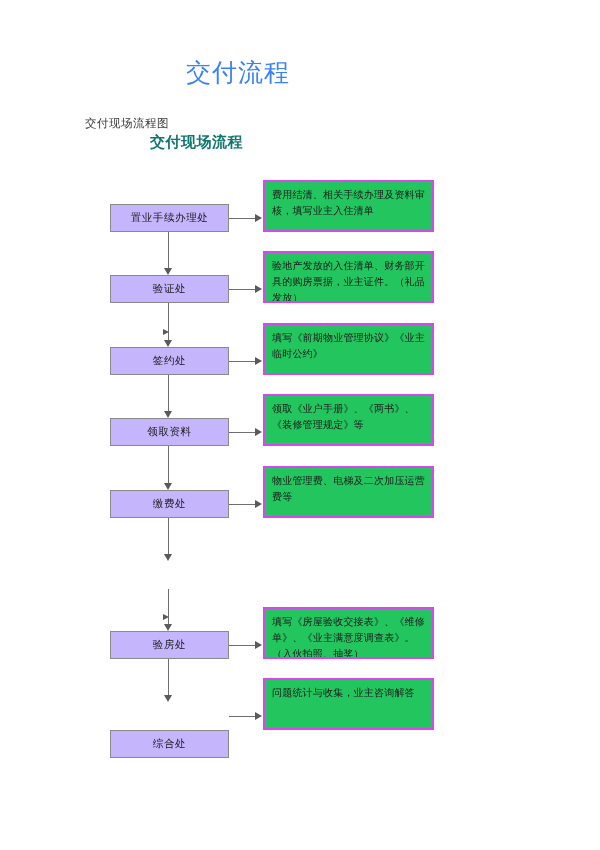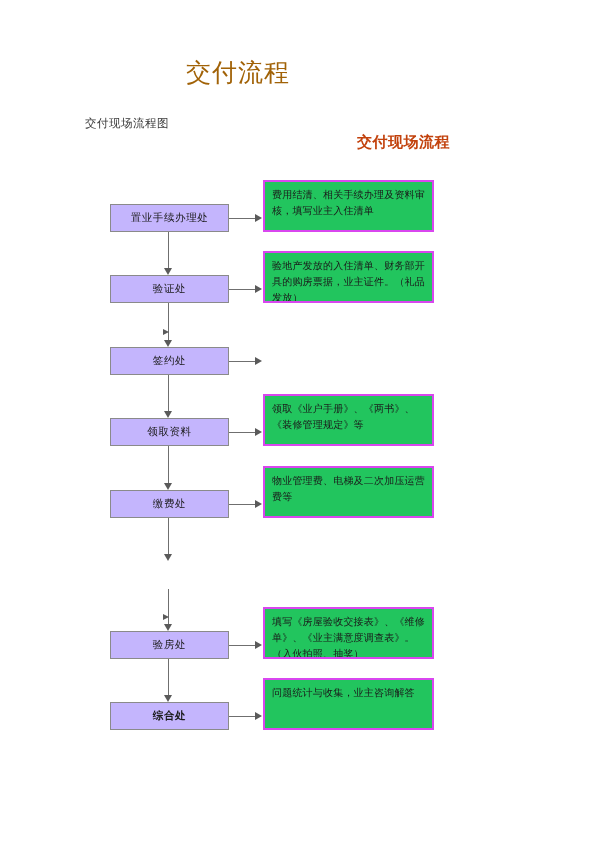--- a/index.html
+++ b/index.html
@@ -29,46 +29,46 @@
   .doc-title {
     position: absolute;
     left: 0;
     top: 58px;
     width: 476px;
     text-align: center;
     font-family: "DejaVu Serif", "Liberation Serif", serif;
     font-size: 25px;
     font-weight: 400;
     letter-spacing: 1px;
-    color: #a16207;
+    color: #3b82f6;
     line-height: 1.2;
   }
 
   .section-label {
     position: absolute;
     left: 85px;
     top: 116px;
     font-family: "DejaVu Serif", "Liberation Serif", serif;
     font-size: 11.5px;
     font-weight: 400;
     color: #3a3a3a;
     letter-spacing: 0.5px;
     white-space: nowrap;
   }
 
   .section-heading {
     position: absolute;
     left: 150px;
     top: 133px;
     width: 300px;
-    text-align: right;
+    text-align: left;
     font-family: "DejaVu Sans", "Liberation Sans", sans-serif;
     font-size: 15px;
     font-weight: bold;
-    color: #c2410c;
+    color: #0f766e;
     letter-spacing: 0.5px;
     white-space: nowrap;
   }
 
   
   .flow {
     position: absolute;
     left: 0;
     top: 0;
     width: 600px;
@@ -186,20 +186,21 @@
       <div class="hline" style="top: 289px;"></div>
       <div class="harrow" style="left: 255px; top: 284.5px;"></div>
       <div class="desc" style="top: 251px;">验地产发放的入住清单、财务部开具的购房票据，业主证件。（礼品发放）</div>
       <div class="vline" style="top: 303px; height: 42px;"></div>
       <div class="varrow" style="top: 340px;"></div>
       <div class="node" style="top: 347px;">
         <span>签约处</span>
       </div>
       <div class="hline" style="top: 361px;"></div>
       <div class="harrow" style="left: 255px; top: 356.5px;"></div>
+      <div class="desc" style="top: 323px;">填写《前期物业管理协议》《业主临时公约》</div>
       <div class="vline" style="top: 375px; height: 41px;"></div>
       <div class="varrow" style="top: 411px;"></div>
       <div class="node" style="top: 418px; align-items: center;">
         <span>领取资料</span>
       </div>
       <div class="hline" style="top: 432px;"></div>
       <div class="harrow" style="left: 255px; top: 427.5px;"></div>
       <div class="desc" style="top: 394px;">领取《业户手册》、《两书》、《装修管理规定》等</div>
       <div class="vline" style="top: 446px; height: 42px;"></div>
       <div class="varrow" style="top: 483px;"></div>
@@ -214,21 +215,21 @@
       <div class="vline" style="top: 589px; height: 40px;"></div>
       <div class="varrow" style="top: 624px;"></div>
       <div class="node" style="top: 631px;">
         <span>验房处</span>
       </div>
       <div class="hline" style="top: 645px;"></div>
       <div class="harrow" style="left: 255px; top: 640.5px;"></div>
       <div class="desc" style="top: 607px; padding-left: 7px;">填写《房屋验收交接表》、《维修单》、《业主满意度调查表》。（入伙拍照、抽奖）</div>
       <div class="vline" style="top: 659px; height: 41px;"></div>
       <div class="varrow" style="top: 695px;"></div>
-      <div class="node" style="top: 702px; font-weight: bold;">
+      <div class="node" style="top: 730px;">
         <span>综合处</span>
       </div>
       <div class="hline" style="top: 716px;"></div>
       <div class="harrow" style="left: 255px; top: 711.5px;"></div>
       <div class="desc" style="top: 678px;">问题统计与收集，业主咨询解答</div>
       <div class="side-tick" style="top: 329px; left: 163px;"></div>
       <div class="side-tick" style="top: 614px; left: 163px;"></div>
     </div>
 
 </div>

